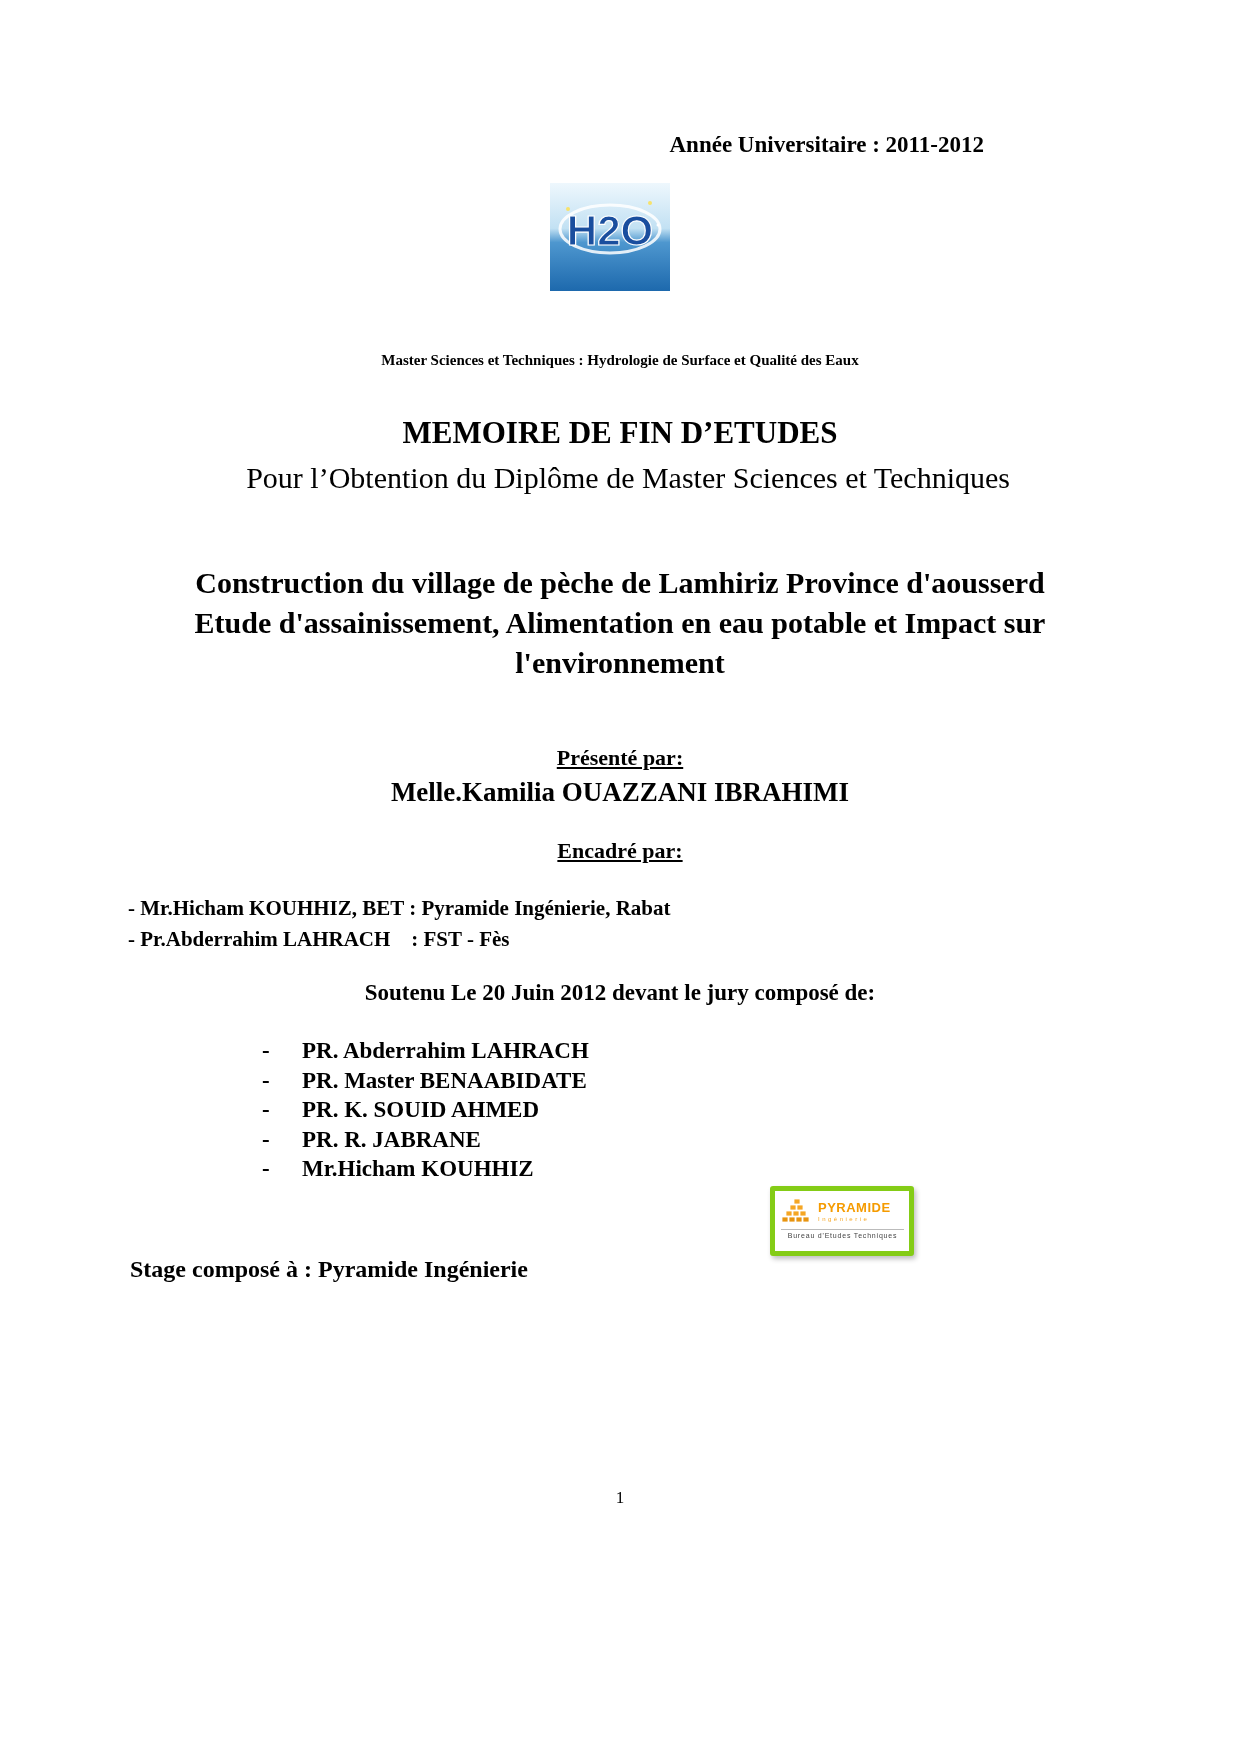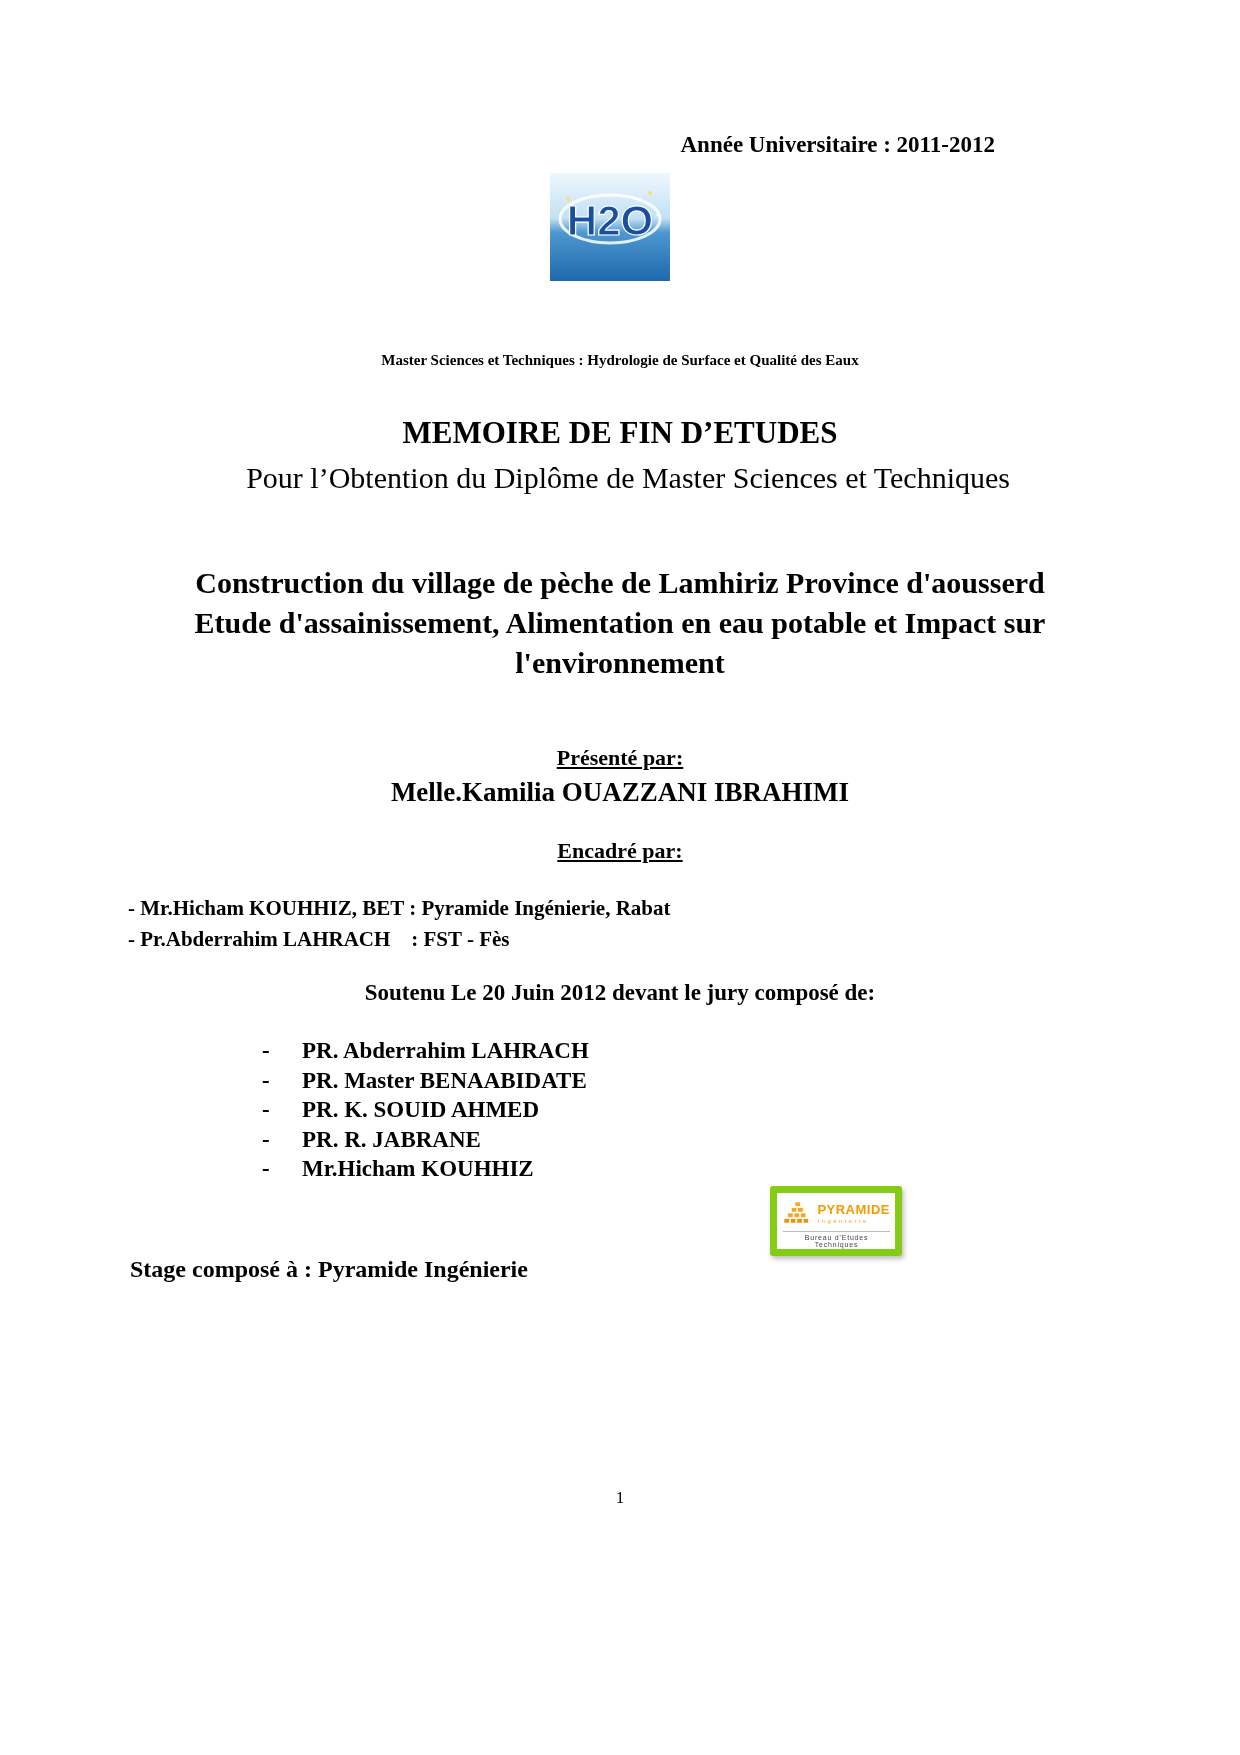--- a/index.html
+++ b/index.html
@@ -8,23 +8,23 @@
     width:1240px;height:1755px;
     margin:0 auto;
     background:#ffffff;
     font-family:"Liberation Serif","DejaVu Serif",serif;
     color:#000;
     overflow:hidden;
   }
   .abs{position:absolute;}
   .centered{left:0;right:0;text-align:center;}
 
-  .academic-year{top:132px;right:245px;font-size:23px;font-weight:bold;text-align:left;}
+  .academic-year{top:132px;right:256px;font-size:23px;font-weight:bold;text-align:left;}
 
-  .h2o-logo{top:173px;left:50%;transform:translateX(-50%);width:140px;height:108px;}
+  .h2o-logo{top:183px;left:50%;transform:translateX(-50%);width:140px;height:108px;}
   .h2o-logo svg{display:block;}
 
   .program-line{top:352px;font-size:15px;font-weight:bold;}
 
   .memoire-title{top:415px;font-size:31px;font-weight:bold;}
   .memoire-subtitle{top:458px;left:50%;transform:translateX(-50%);width:780px;
       font-size:30px;line-height:40px;text-align:right;}
 
   .thesis-title{top:563px;left:50%;transform:translateX(-50%);width:900px;
       font-size:30px;line-height:40px;font-weight:bold;text-align:center;}
@@ -37,22 +37,22 @@
 
   .supervisors{top:893px;left:128px;font-size:21px;font-weight:bold;line-height:31px;}
   .supervisors .sup-line{white-space:pre;}
 
   .defense-line{top:980px;font-size:23px;font-weight:bold;}
 
   .jury-list{top:1038px;left:262px;font-size:23px;font-weight:bold;}
   .jury-item{display:flex;align-items:baseline;height:29.5px;}
   .jury-item .dash{width:40px;}
 
-  .pyramide-logo{top:1186px;left:770px;width:132px;height:70px;
-     background:#fff;border:7px solid #84cc16;border-radius:3px;
+  .pyramide-logo{top:1186px;left:770px;width:144px;height:70px;
+     background:#fff;border:5px solid #84cc16;border-radius:3px;
      box-shadow:2px 3px 5px rgba(0,0,0,0.25);
      font-family:"Liberation Sans","DejaVu Sans",sans-serif;
      box-sizing:border-box;padding:6px 5px 3px 6px;}
   .pyr-top{display:flex;align-items:center;gap:5px;}
   .pyr-text{display:flex;flex-direction:column;line-height:1;}
   .pyr-name{font-size:13px;font-weight:bold;color:#f59b00;letter-spacing:0.5px;}
   .pyr-sub{font-size:6px;color:#f5a623;letter-spacing:2.5px;margin-top:2px;}
   .pyr-divider{border-top:1px solid #bbb;margin:4px 0 2px 0;}
   .pyr-tagline{font-size:7px;color:#444;text-align:center;letter-spacing:0.8px;}
 

